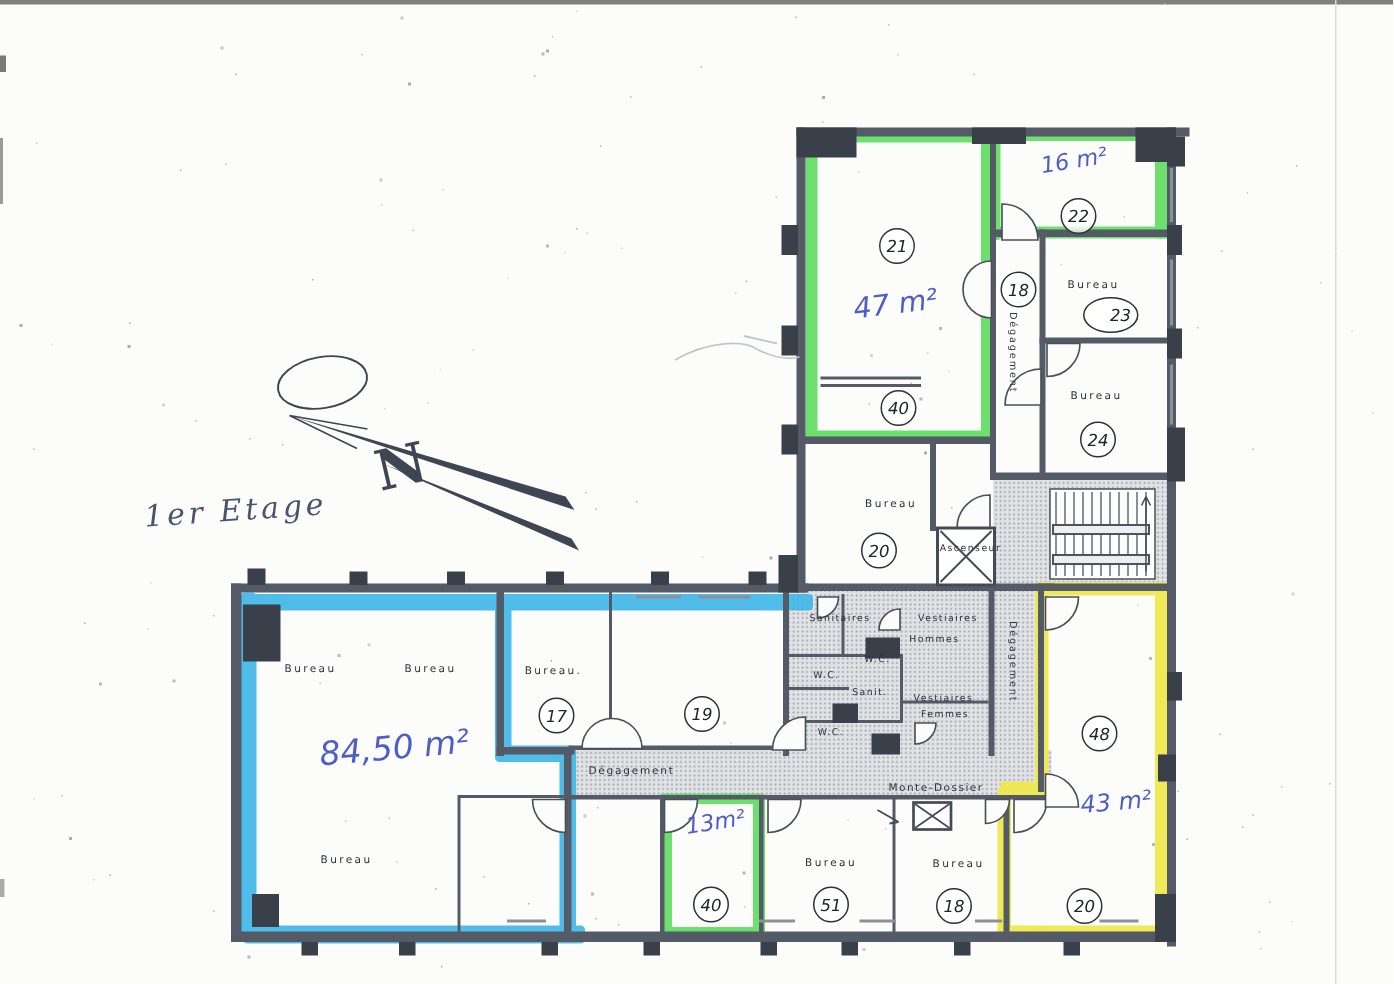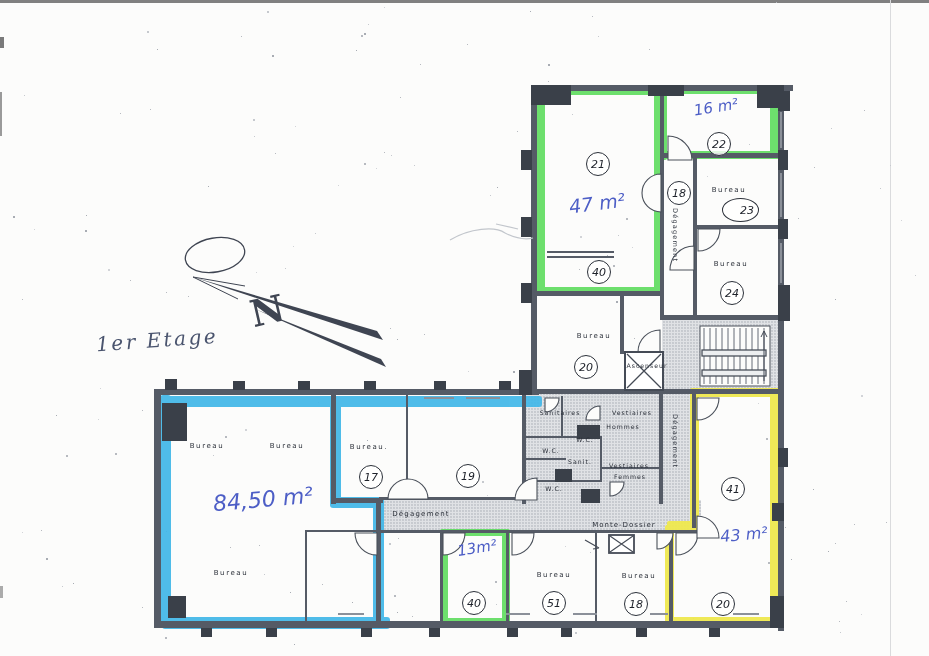--- a/index.html
+++ b/index.html
@@ -406,21 +406,21 @@
 
   <div class="rtag" style="left:359px;top:465px;">17</div>
   <div class="rtag" style="left:456px;top:464px;">19</div>
   <div class="rtag" style="left:574px;top:355px;">20</div>
   <div class="rtag" style="left:587px;top:260px;">40</div>
   <div class="rtag" style="left:586px;top:152px;">21</div>
   <div class="rtag" style="left:707px;top:132px;">22</div>
   <div class="rtag" style="left:722px;top:198px;padding-left:13px;">23</div>
   <div class="rtag" style="left:720px;top:281px;">24</div>
   <div class="rtag" style="left:667px;top:181px;">18</div>
-  <div class="rtag" style="left:721px;top:477px;">41</div>
+  <div class="rtag" style="left:721px;top:477px;">48</div>
   <div class="rtag" style="left:711px;top:592px;">20</div>
   <div class="rtag" style="left:624px;top:592px;">18</div>
   <div class="rtag" style="left:542px;top:591px;">51</div>
   <div class="rtag" style="left:462px;top:591px;">40</div>
 
   <div class="ink" style="left:716px;top:98px;font-size:15px;transform:translateX(-50%) rotate(-9deg);">16 m²</div>
   <div class="ink" style="left:597px;top:192px;font-size:19px;transform:translateX(-50%) rotate(-7deg);">47 m²</div>
   <div class="ink" style="left:263px;top:487px;font-size:22px;transform:translateX(-50%) rotate(-5deg);">84,50 m²</div>
   <div class="ink" style="left:477px;top:539px;font-size:15px;transform:translateX(-50%) rotate(-9deg);">13m²</div>
   <div class="ink" style="left:744px;top:525px;font-size:16px;transform:translateX(-50%) rotate(-5deg);">43 m²</div>

